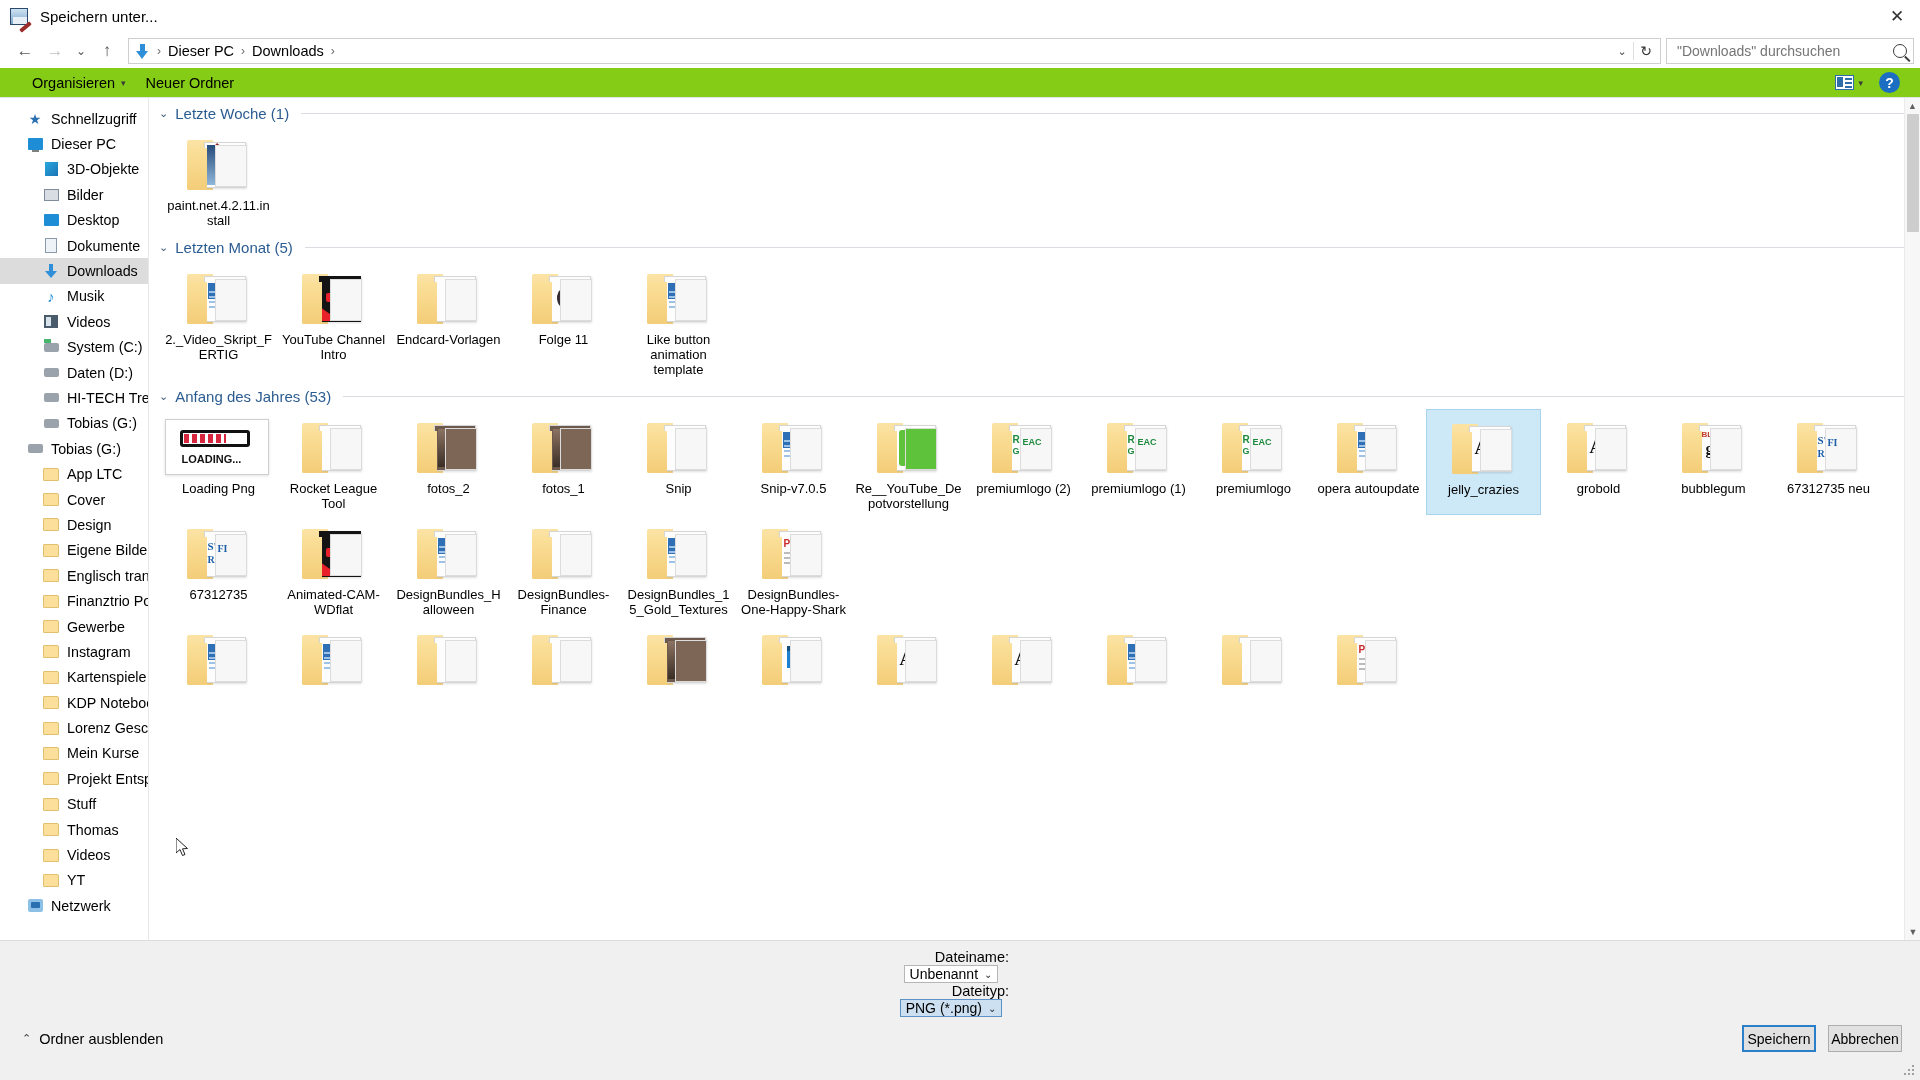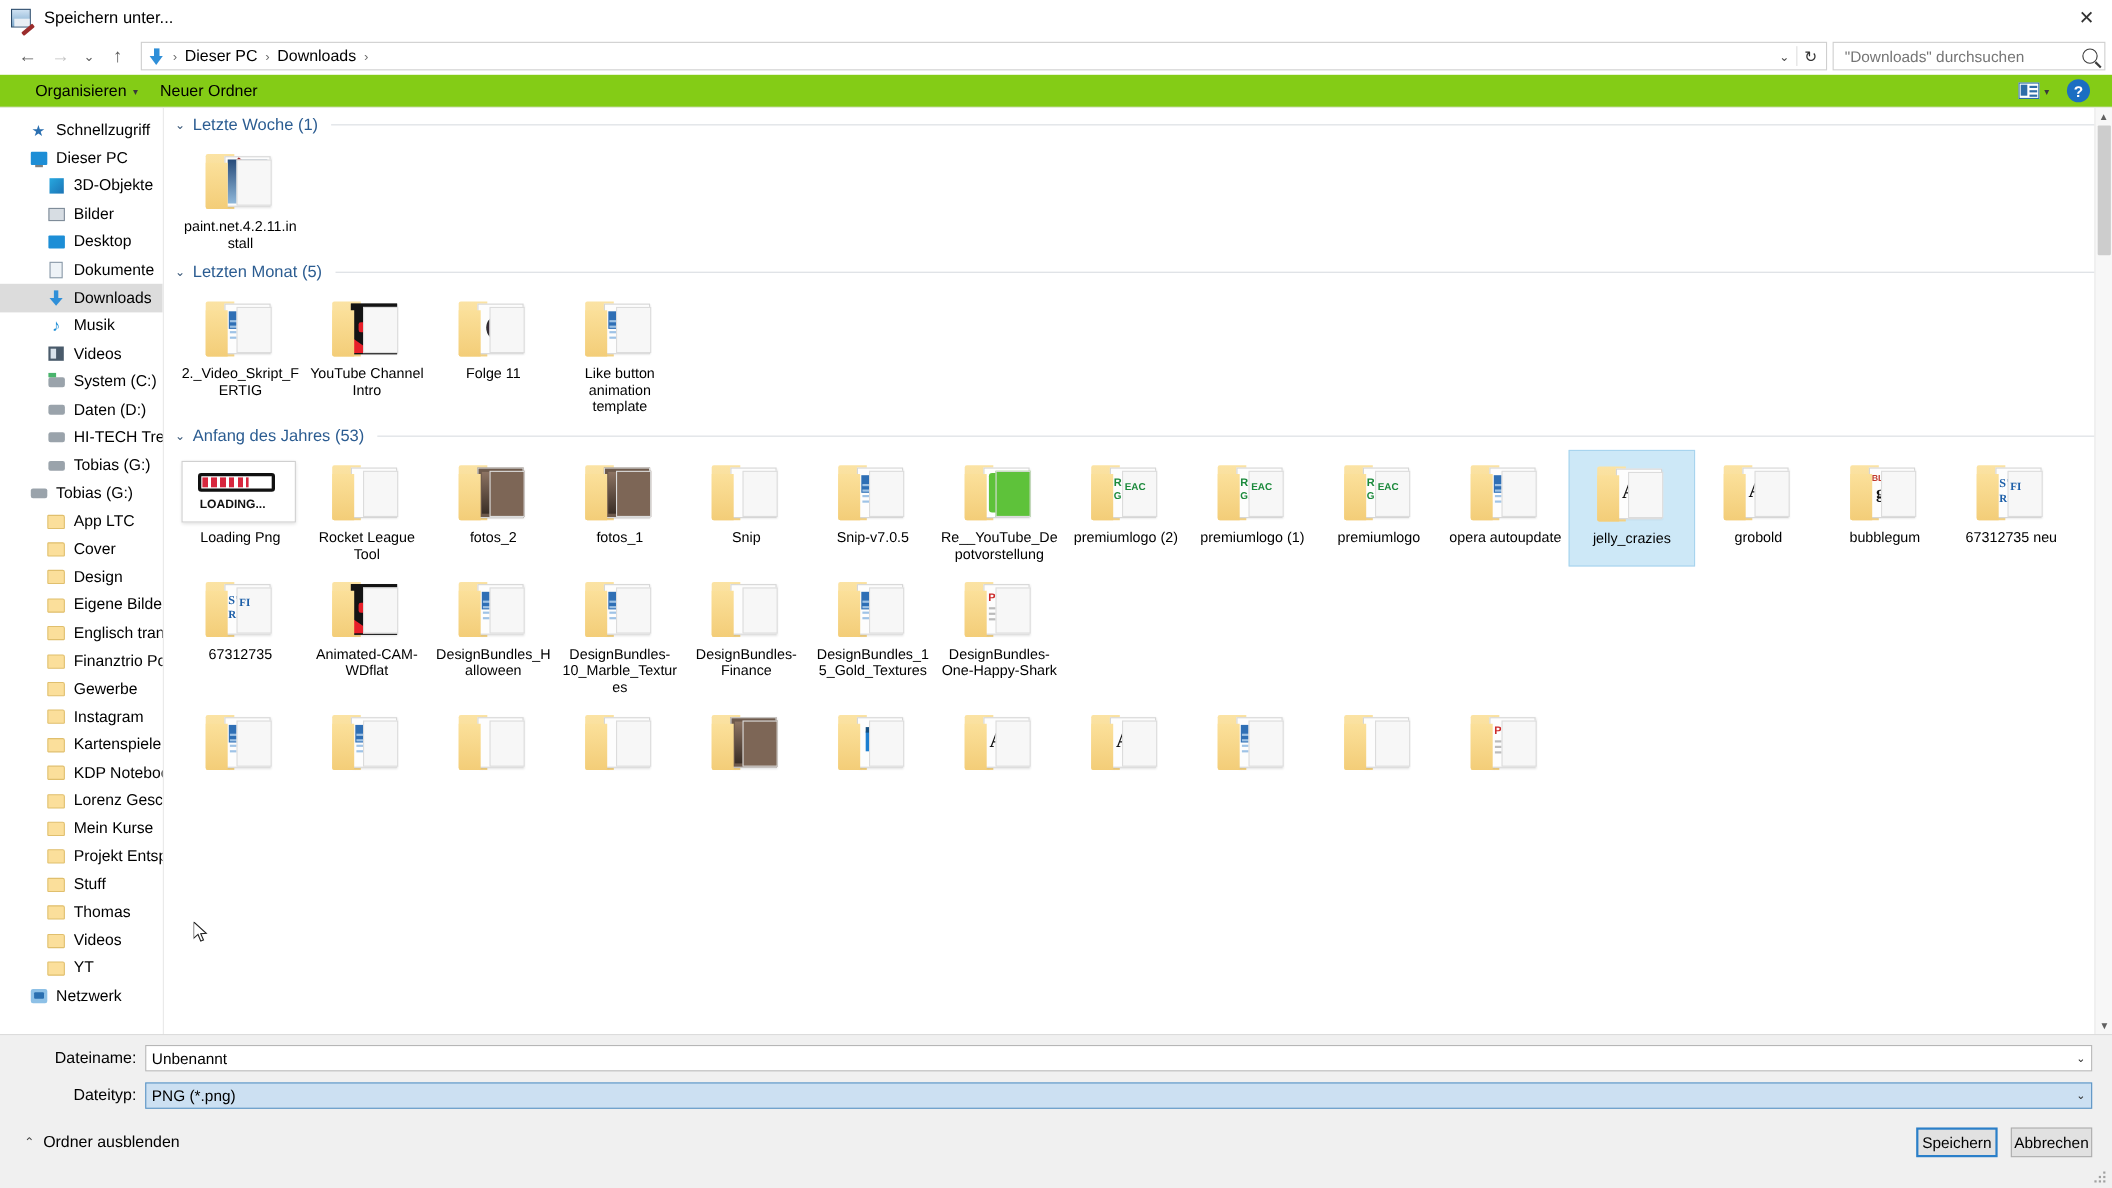--- a/index.html
+++ b/index.html
@@ -108,21 +108,21 @@
   .pg-blue { position:absolute; left:3px; top:6px; width:12px; height:16px; background:#2f6fb5; }
 
   
   .vscroll { position:absolute; right:0; top:0; width:16px; bottom:0; background:#f7f7f7; border-left:1px solid #eaeaea; }
   .vscroll .up, .vscroll .down { height:16px; display:flex; align-items:center; justify-content:center; font-size:9px; color:#606060; }
   .vscroll .down { position:absolute; bottom:0; width:16px; }
   .vscroll .thumbbar { position:absolute; top:16px; left:2px; width:12px; height:118px; background:#cdcdcd; border-radius:1px; }
 
   
   .footer { flex:0 0 140px; background:#f0f0f0; border-top:1px solid #dcdcdc; position:relative; }
-  .fld-row { display:flex; align-items:center; padding:0 18px 0 0; height:26px; margin-top:8px; }
+  .fld-row { display:flex; align-items:center; padding:0 18px 0 0; height:26px; margin-top:8px;flex-direction:column; }
   .fld-label { width:132px; text-align:right; font-size:14.5px; padding-right:8px; color:#000; }
   .fld-input { flex:1; height:24px; border:1px solid #b6b6b6; background:#fff; display:flex; align-items:center; padding:0 5px; font-size:14px; }
   .fld-input.combo { background:#cce0f2; border:1px solid #5a93c4; }
   .combo-caret { margin-left:auto; font-size:10px; color:#2b2b2b; padding-left:6px; }
   .footer-bottom { display:flex; align-items:center; padding:16px 18px 0 22px; }
   .hide-folders { display:flex; align-items:center; font-size:14.5px; color:#000; gap:8px; }
   .hf-chev { font-size:11px; color:#3c3c3c; }
   .btns { margin-left:auto; display:flex; gap:12px; }
   .btn { width:74px; height:27px; font-size:14px; display:flex; align-items:center; justify-content:center; background:#e1e1e1; border:1px solid #adadad; color:#000; }
   .btn.primary { border:2px solid #2a7fc9; background:#e1e1e1; }
@@ -442,20 +442,31 @@
                   <div class="page2"></div>
                   <div class="front"></div>
                 </div>
               </div>
               <div class="tile-label">YouTube Channel Intro</div>
             </div>
             <div class="tile">
               <div class="tile-ico">
                 <div class="fold">
                   <div class="back"></div>
+                  <div class="page"></div>
+                  <div class="page2"></div>
+                  <div class="front"></div>
+                </div>
+              </div>
+              <div class="tile-label">Endcard-Vorlagen</div>
+            </div>
+            <div class="tile">
+              <div class="tile-ico">
+                <div class="fold">
+                  <div class="back"></div>
                   <div class="page">
                     <div style="position:absolute;left:7px;top:9px;width:24px;height:24px;border-radius:50%;background:radial-gradient(#fff 18%,#6b2f63 22%,#2a2a2a 70%)"></div>
                   </div>
                   <div class="page2"></div>
                   <div class="front"></div>
                 </div>
               </div>
               <div class="tile-label">Folge 11</div>
             </div>
             <div class="tile">
@@ -718,34 +729,20 @@
                   <div class="back"></div>
                   <div class="page">
                     <div class="pg-blue"></div>
                     <div class="pg-lines"></div>
                   </div>
                   <div class="page2"></div>
                   <div class="front"></div>
                 </div>
               </div>
               <div class="tile-label">DesignBundles_Halloween</div>
-            </div>
-            <div class="tile">
-              <div class="tile-ico">
-                <div class="fold">
-                  <div class="back"></div>
-                  <div class="page">
-                    <div class="pg-blue"></div>
-                    <div class="pg-lines"></div>
-                  </div>
-                  <div class="page2"></div>
-                  <div class="front"></div>
-                </div>
-              </div>
-              <div class="tile-label">DesignBundles-10_Marble_Textures</div>
             </div>
             <div class="tile">
               <div class="tile-ico">
                 <div class="fold">
                   <div class="back"></div>
                   <div class="page"></div>
                   <div class="page2"></div>
                   <div class="front"></div>
                 </div>
               </div>

